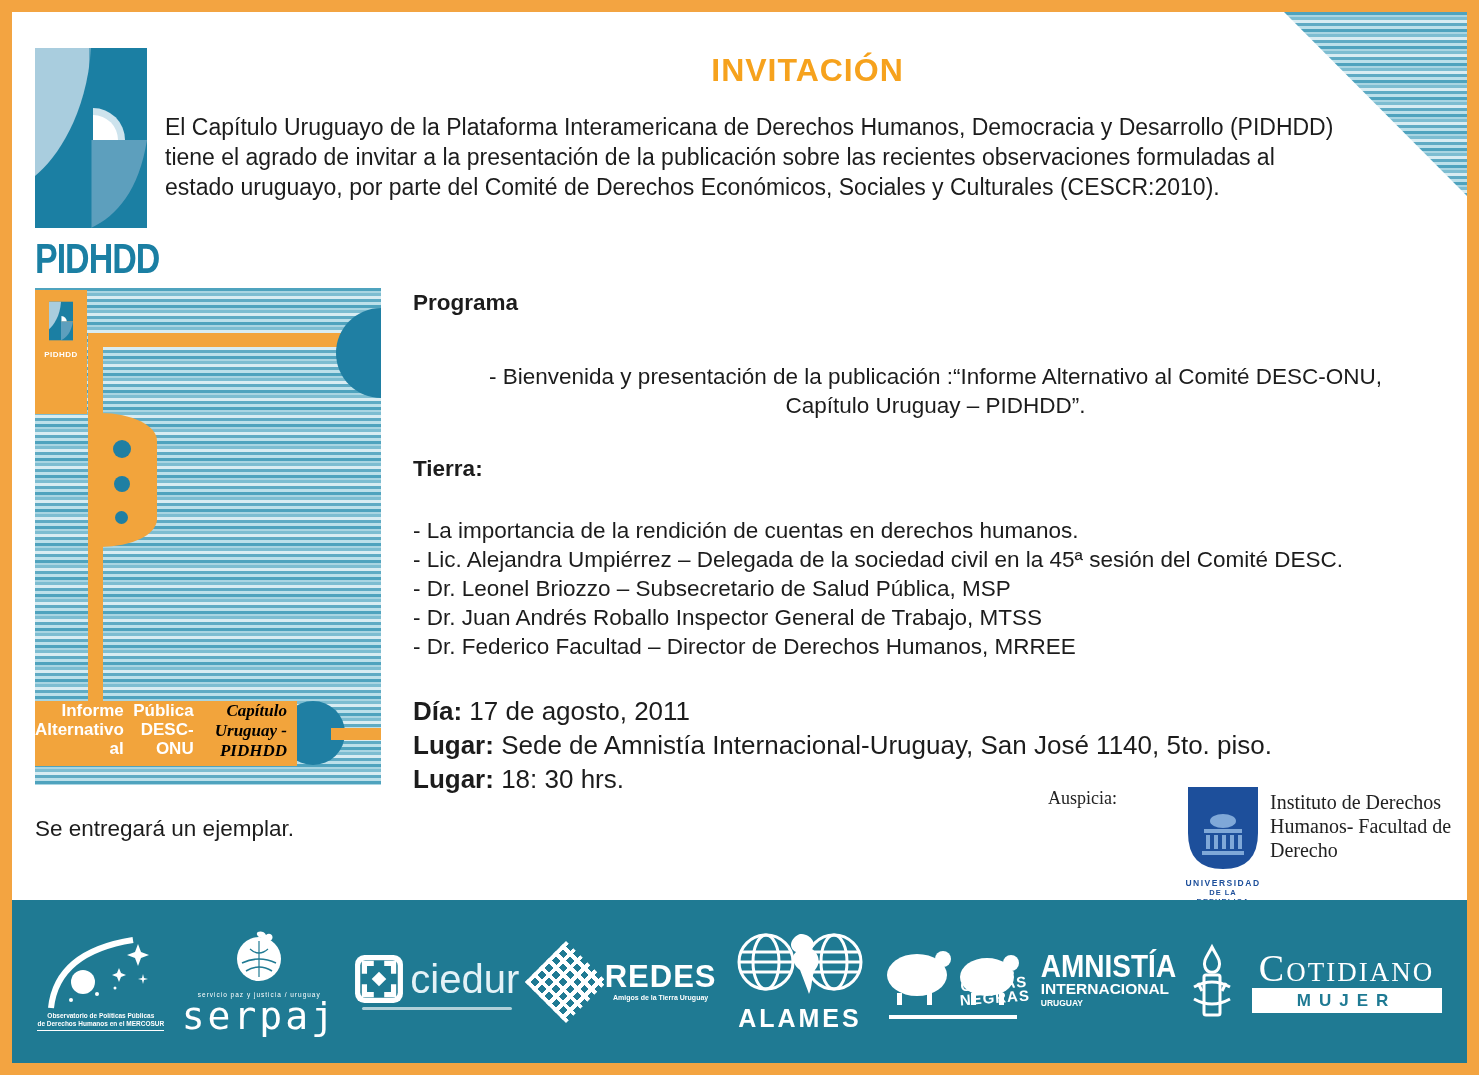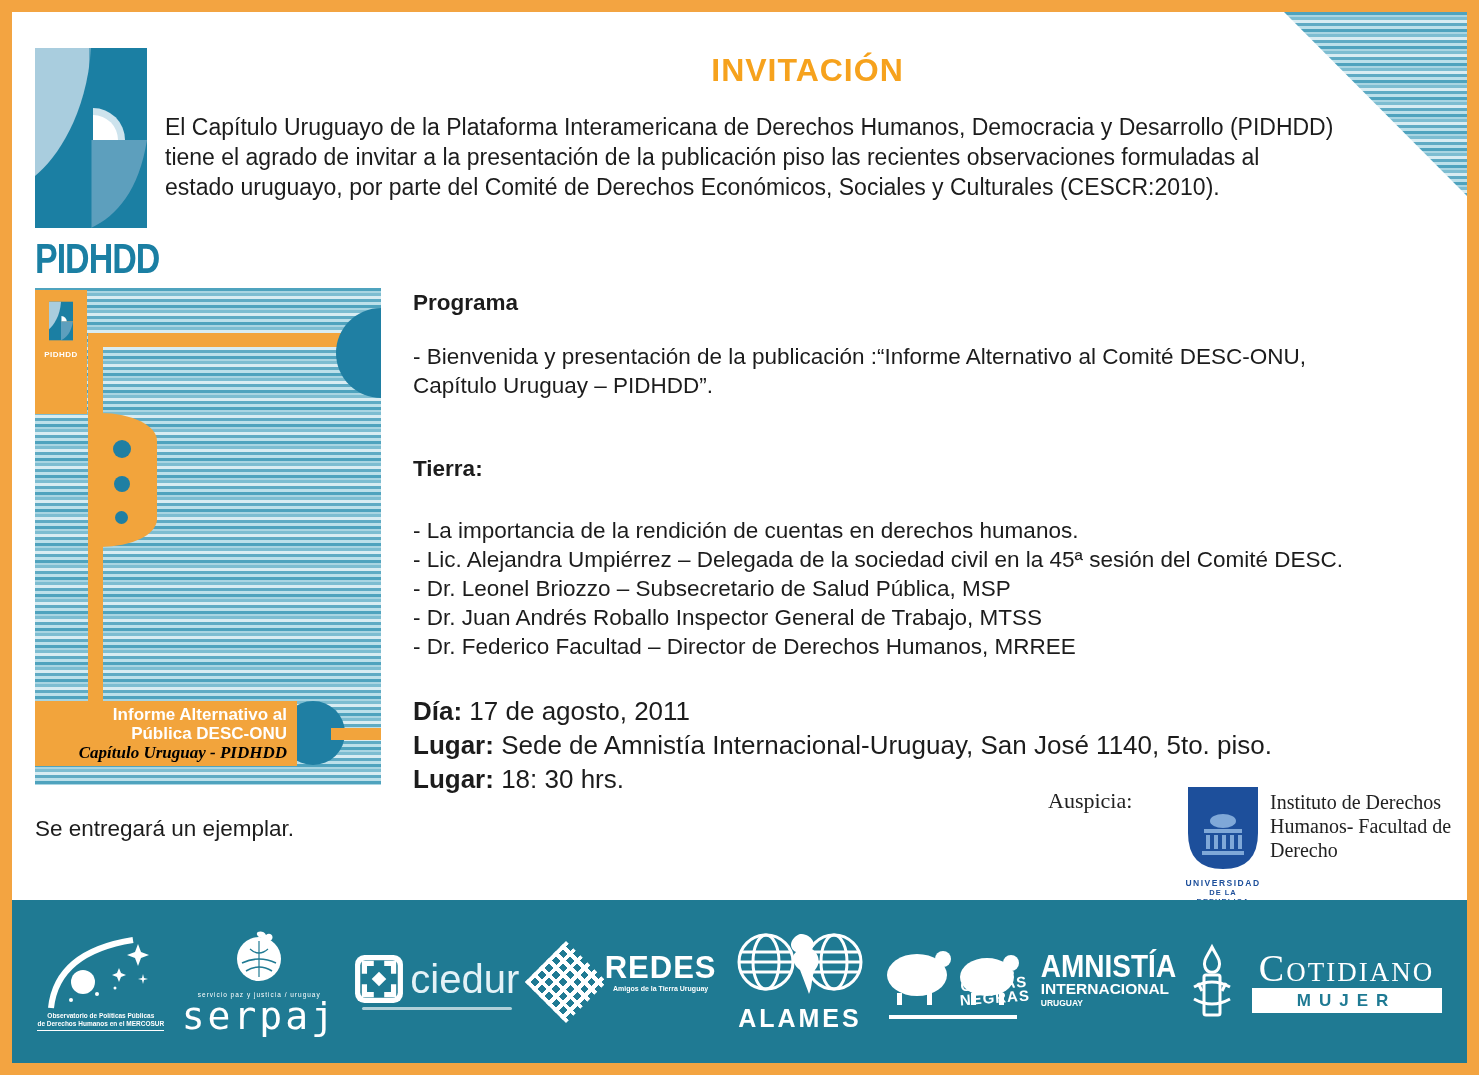--- a/index.html
+++ b/index.html
@@ -45,64 +45,64 @@
   .cover .abs{position:absolute;}
   .cover-box{left:0; top:2px; width:52px; height:124px; background:#F2A43C; text-align:center;}
   .cover-box .mini-word{font-size:8px; font-weight:bold; color:#fff; letter-spacing:0.5px; margin-top:4px;}
   .cover-hbar{left:53px; top:45px; width:293px; height:14px; background:#F2A43C;}
   .cover-vbar{left:53px; top:45px; width:15px; height:368px; background:#F2A43C;}
   .cover-teal-disc{left:301px; top:20px; width:90px; height:90px; border-radius:50%; background:#1F7FA3;}
   .cover-bulge{left:66px; top:125px; width:56px; height:134px; background:#F2A43C;
     border-radius:0 134px 134px 0 / 0 67px 67px 0;}
   .cover-dot{border-radius:50%; background:#1F7FA3;}
   .cover-banner{left:0; top:413px; width:262px; height:65px; background:#F2A43C;
-    display:flex; flex-direction:column; justify-content:center; text-align:right; padding-right:10px; box-sizing:border-box;}
+    display:flex; flex-direction:row; justify-content:center; text-align:right; padding-right:10px; box-sizing:border-box;}
   .cover-banner .t{font-size:17px; font-weight:bold; color:#ffffff; line-height:19px;}
   .cover-banner .s{font-size:17px; font-style:italic; font-weight:bold; color:#000000;
      font-family:"Liberation Serif", serif; line-height:20px;}
   .cover-banner-disc{left:246px; top:413px; width:64px; height:64px; border-radius:50%; background:#1F7FA3;}
   .cover-banner-line{left:296px; top:440px; width:50px; height:12px; background:#F2A43C;}
 
   
   .rc{position:absolute; left:413px; width:1045px;}
   .h-bold{font-weight:bold; font-size:22.5px;}
   .body-line{font-size:22.5px; line-height:29px;}
   #programa{top:290px;}
-  #programa-item{top:342px;}
+  #programa-item{top:362px;text-align:center;}
   #panel{top:456px;}
   #panel-list{top:485px;}
   #details{top:694px;}
   .detail-line{font-size:26px; line-height:34px;}
   .detail-line b{font-weight:bold;}
 
   .note{position:absolute; left:35px; top:816px; font-size:22.5px;text-align:center;}
 
   
-  .auspicia-label{position:absolute; left:1048px; top:788px; font-family:"Liberation Serif", serif; font-size:22px; color:#222;}
+  .auspicia-label{position:absolute; left:1048px; top:788px; font-family:"Liberation Serif", serif; font-size:18px; color:#222;}
   .uni{position:absolute; left:1183px; top:785px; width:80px; text-align:center;}
   .uni-text1{font-size:8.5px; font-weight:bold; color:#1D4F9B; letter-spacing:1.5px; margin-top:3px;}
   .uni-text2{font-size:7.5px; font-weight:bold; color:#1D4F9B; letter-spacing:1px;}
   .uni-text3{font-size:5.5px; font-weight:bold; color:#1D4F9B; letter-spacing:1px; margin-top:2px;}
   .institute{position:absolute; left:1270px; top:790px; width:185px;
      font-family:"Liberation Serif", serif; font-size:20px; line-height:24px; color:#222;}
 
   
   .footer{
     position:absolute; left:12px; top:900px; width:1455px; height:163px;
     background:#1F7A93; display:flex; align-items:center; justify-content:space-evenly;
     padding:0 8px; box-sizing:border-box; color:#fff; z-index:10;
   }
   .flogo{display:flex; flex-direction:column; align-items:center; text-align:center;}
   .tiny{font-size:6.5px; font-weight:bold; line-height:8px; color:#fff;}
   .serpaj-name{font-size:38px; letter-spacing:3px; line-height:36px; font-family:"DejaVu Sans Mono", monospace;}
   .serpaj-tag{font-size:6.5px; letter-spacing:1px; margin-top:6px;}
   .ciedur-row{display:flex; align-items:center; gap:6px;}
   .ciedur-name{font-size:40px; color:#E4F2F7; line-height:40px;}
   .blur-line{width:150px; height:3px; background:rgba(255,255,255,0.65); border-radius:2px; margin-top:3px;}
-  .redes-row{display:flex; align-items:flex-start; gap:10px;}
+  .redes-row{display:flex; align-items:center; gap:10px;}
   .redes-grid{
     width:58px; height:58px; transform:rotate(45deg);
     background:
       repeating-linear-gradient(0deg,#ffffff 0 4px,transparent 4px 10px),
       repeating-linear-gradient(90deg,#ffffff 0 4px,transparent 4px 10px);
   }
   .redes-name{font-size:31px; font-weight:bold; letter-spacing:1px; line-height:30px;}
   .redes-tag{font-size:7px; font-weight:bold; margin-top:2px;}
   .alames-name{font-size:25px; font-weight:bold; letter-spacing:3px; margin-top:2px;}
   .ovejas-text{position:absolute; right:-6px; top:26px; transform:rotate(-4deg); text-align:center;}
@@ -134,21 +134,21 @@
       <rect x="56" y="92" width="56" height="88" fill="#5D9FBD"></rect>
       <path d="M112,92 C104,142 82,168 56,180 L112,180 Z" fill="#1B7FA3"></path>
       <rect x="54" y="0" width="3" height="180" fill="#1B7FA3" opacity="0.5"></rect>
     </svg>
     <div class="pidhdd-word">PIDHDD</div>
   </div>
 
   <div class="main-title">INVITACIÓN</div>
   <div class="intro">
     <div>El Capítulo Uruguayo de la Plataforma Interamericana de Derechos Humanos, Democracia y Desarrollo (PIDHDD)</div>
-    <div>tiene el agrado de invitar a la presentación de la publicación piso las recientes observaciones formuladas al</div>
+    <div>tiene el agrado de invitar a la presentación de la publicación sobre las recientes observaciones formuladas al</div>
     <div>estado uruguayo, por parte del Comité de Derechos Económicos, Sociales y Culturales (CESCR:2010).</div>
   </div>
 
   <div class="cover stripes">
     <div class="abs cover-hbar"></div>
     <div class="abs cover-vbar"></div>
     <div class="abs cover-teal-disc"></div>
     <div class="abs cover-bulge"></div>
     <div class="abs cover-dot" style="left:78px;top:152px;width:18px;height:18px;"></div>
     <div class="abs cover-dot" style="left:79px;top:188px;width:16px;height:16px;"></div>

